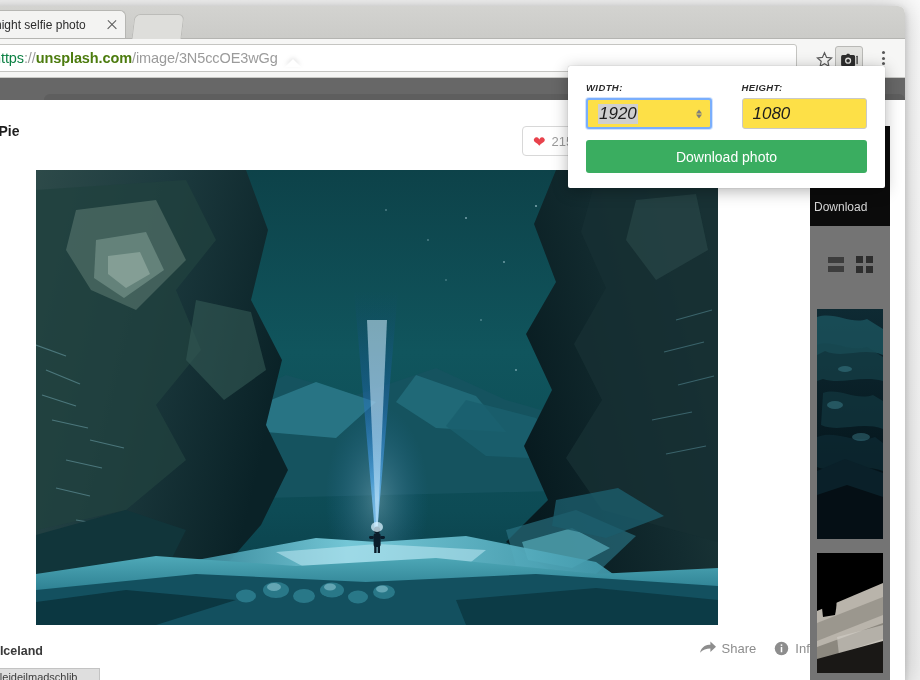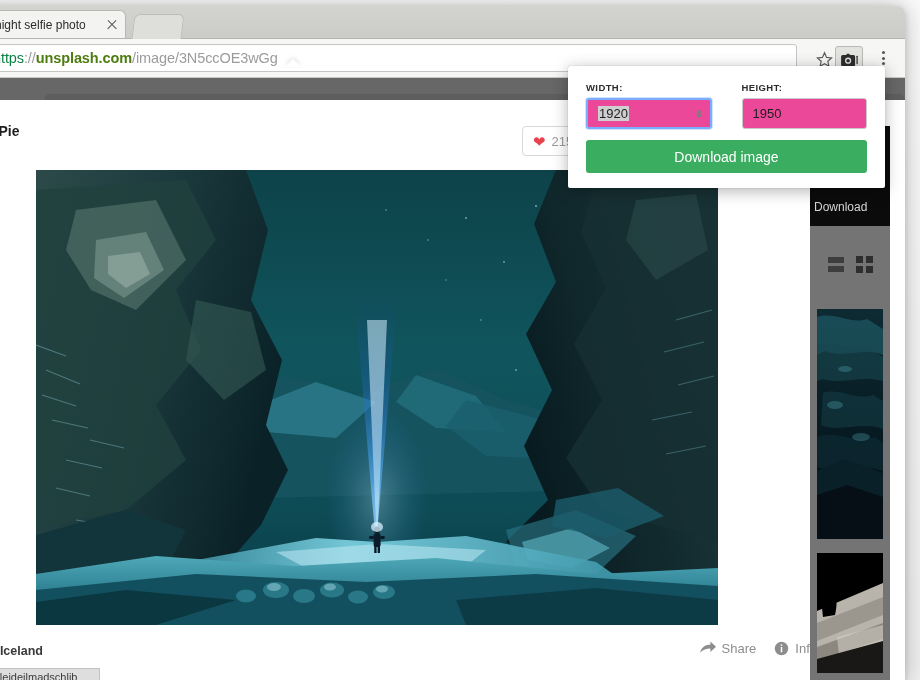--- a/index.html
+++ b/index.html
@@ -372,39 +372,39 @@
     left: 285px;
     top: 59px;
     width: 0; height: 0;
     border-left: 8px solid transparent;
     border-right: 8px solid transparent;
     border-bottom: 8px solid #ffffff;
     z-index: 41;
     filter: drop-shadow(0 -2px 2px rgba(0,0,0,0.10));
   }
 
-  .field-row { display: flex; gap: 30px; }
+  .field-row { display: flex; gap: 30px; font-style: italic; }
   .field { flex: 1; }
   .field-label {
     font-size: 9.5px;
     font-weight: bold;
     letter-spacing: 0.4px;
     color: #2b2b2b;
     margin-bottom: 5px;
   }
   .field-input {
     position: relative;
     height: 31px;
     border-radius: 3px;
-    background: #ec4899;
+    background: #fde047;
     display: flex;
     align-items: center;
     padding: 0 10px;
     box-sizing: border-box;
-    font-size: 13px;
+    font-size: 17px;
     color: #1d1d1d;
   }
   .field-input.focused {
     border: 2px solid #7aaefc;
     box-shadow: 0 0 0 1px rgba(122,174,252,0.35);
   }
   .field-input.idle { border: 1px solid #c9c9c9; }
   .val-sel { background: #cfcfcf; padding: 0 1px; }
   .spinner {
     position: absolute;
@@ -712,19 +712,19 @@
           <span class="val-sel">1920</span>
           <span class="spinner">
             <i class="up"></i>
             <i class="down"></i>
           </span>
         </div>
       </div>
       <div class="field">
         <div class="field-label">HEIGHT:</div>
         <div class="field-input idle">
-          <span>1950</span>
+          <span>1080</span>
         </div>
       </div>
     </div>
-    <button class="dl-btn">Download image</button>
+    <button class="dl-btn">Download photo</button>
   </div>
 </div>
 
 </body></html>

